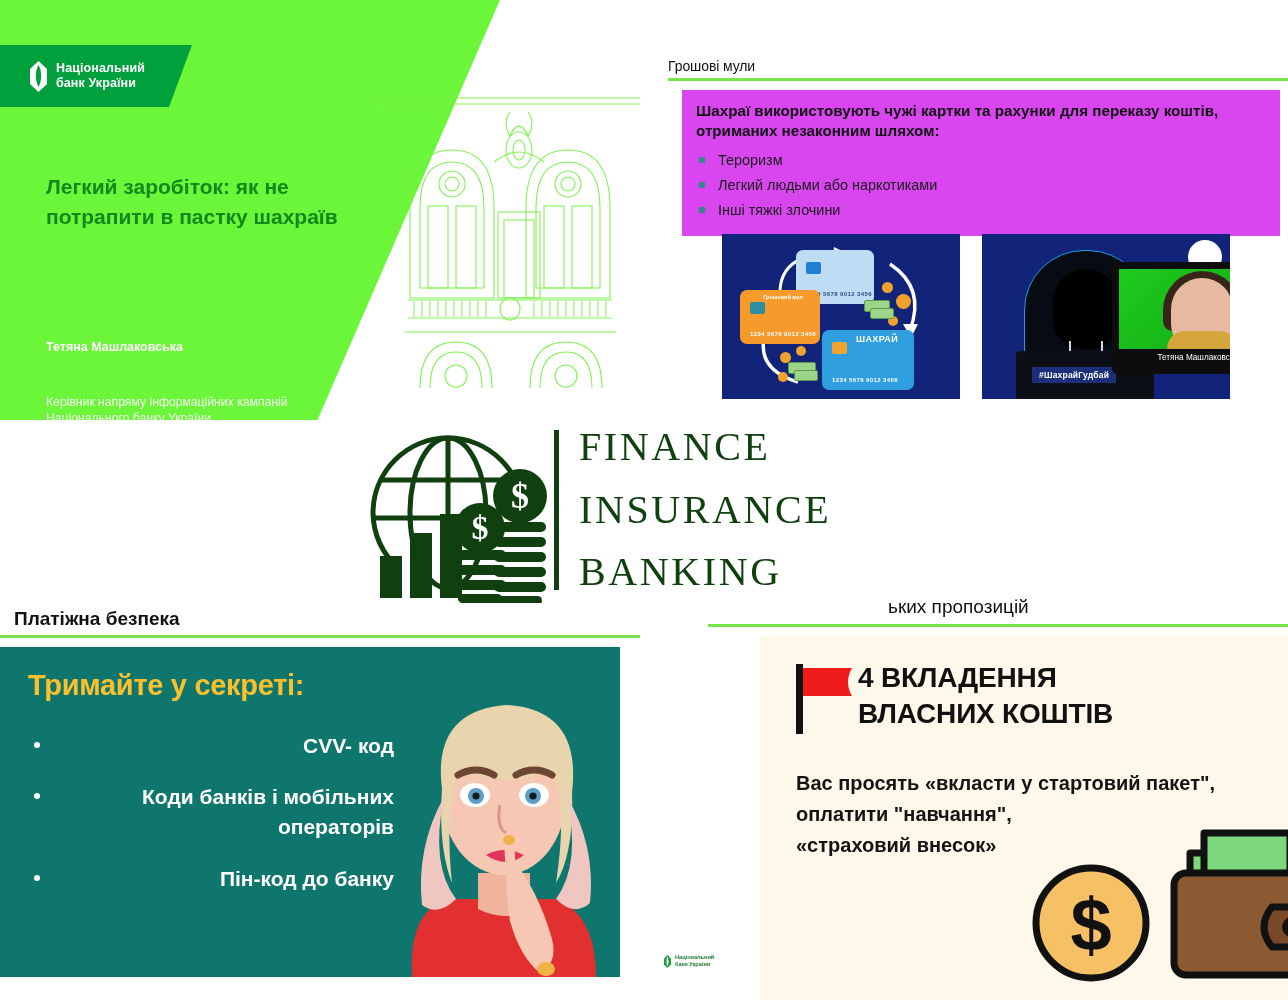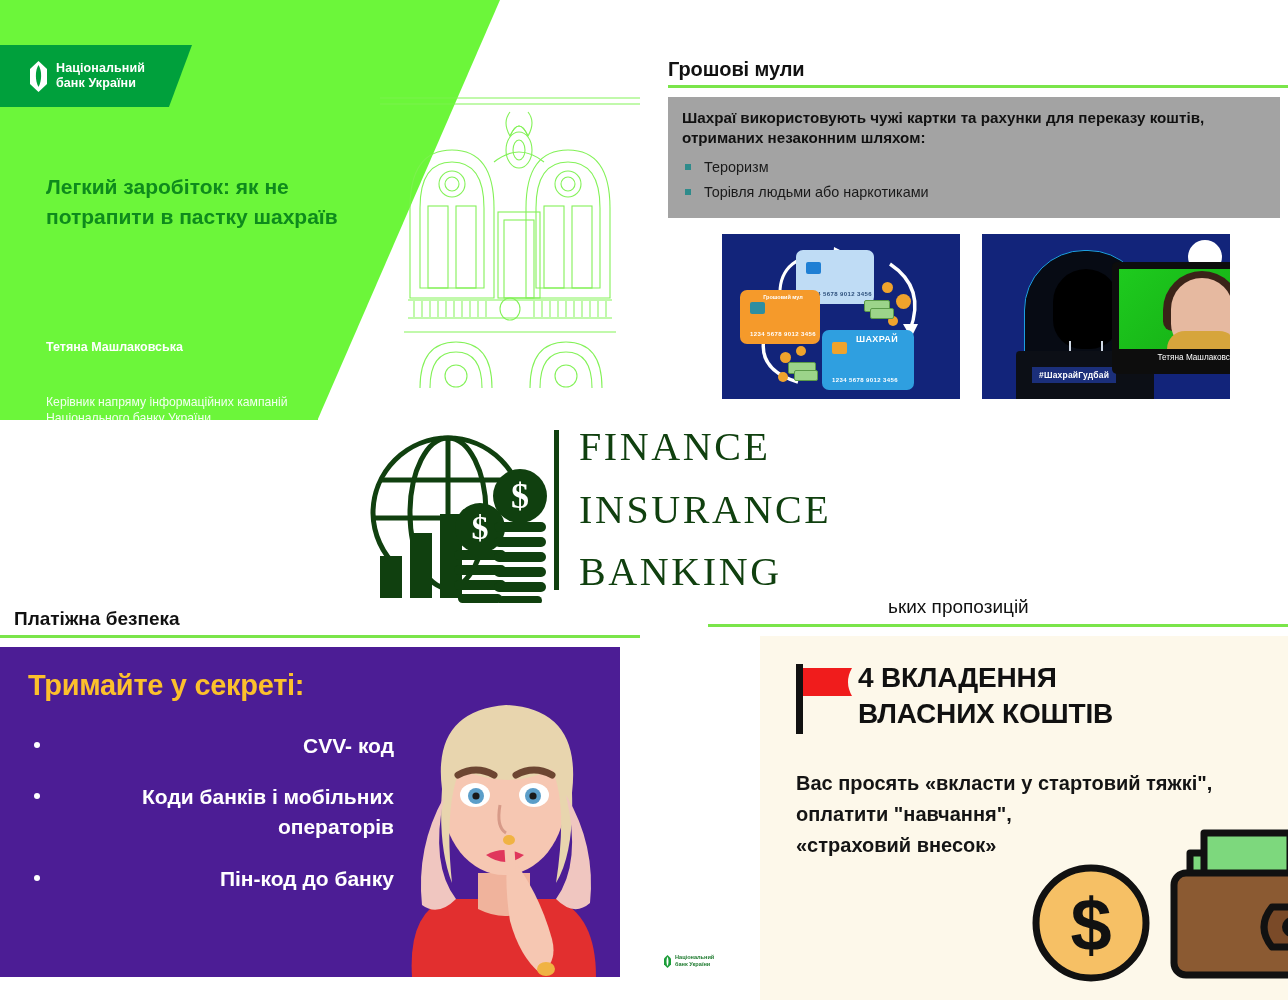--- a/index.html
+++ b/index.html
@@ -98,35 +98,35 @@
   }
 
   
   .slide-mules {
     position: absolute;
     left: 660px; top: 58px;
     width: 628px; height: 340px;
     background: #ffffff;
   }
   .sec-title {
-    font-size: 20px;
-    font-weight: 700;
+    font-size: 14px;
+    font-weight: 400;
     color: #111111;
     letter-spacing: -.1px;
     padding-left: 8px;
   }
   .sec-rule {
     height: 2.5px;
     background: #7ae54a;
     margin-top: 4px;
     margin-left: 8px;
   }
   .mules-box {
-    margin: 9px 8px 0 8px;
-    background: #a3a3a3;
+    margin: 9px 8px 0 22px;
+    background: #d946ef;
     padding: 11px 14px 13px 14px;
   }
   .mules-lead {
     font-size: 15.2px;
     font-weight: 700;
     color: #111;
     line-height: 1.38;
     margin-bottom: 6px;
   }
   .mules-list { list-style: none; margin: 0; padding: 0; }
@@ -350,21 +350,21 @@
   }
   .paysec-rule {
     height: 2.5px;
     background: #7ae54a;
     margin-top: 5px;
   }
   .paysec-img {
     position: relative;
     margin-top: 9px;
     width: 620px; height: 330px;
-    background: #4c1d95;
+    background: #0f766e;
     overflow: hidden;
   }
   .paysec-h {
     position: absolute;
     left: 28px; top: 22px;
     color: #fcc02c;
     font-size: 29px;
     font-weight: 700;
     letter-spacing: -.3px;
   }
@@ -557,21 +557,22 @@
   </div>
 
   <div class="slide-mules">
     <div class="sec-title">Грошові мули</div>
     <div class="sec-rule"></div>
 
     <div class="mules-box">
       <div class="mules-lead">Шахраї використовують чужі картки та рахунки для переказу коштів, отриманих незаконним шляхом:</div>
       <ul class="mules-list">
         <li><span class="sq"></span><span>Тероризм</span></li>
-        <li><span class="sq"></span><span>Торівля людьми або наркотиками</span></li>
+        <li><span class="sq"></span><span>Легкий людьми або наркотиками</span></li>
+        <li><span class="sq"></span><span>Інші тяжкі злочини</span></li>
       </ul>
     </div>
 
     <div class="mules-imgs">
 
       <div class="img-mule">
         <svg style="position:absolute;left:0;top:0" width="238" height="165" aria-hidden="true">
           <path d="M58 62 Q56 20 112 18" stroke="#fff" stroke-width="3" fill="none"></path>
           <polygon points="112,13 124,19 111,24" fill="#fff"></polygon>
           <path d="M168 30 Q204 54 188 96" stroke="#fff" stroke-width="3.4" fill="none"></path>
@@ -717,21 +718,21 @@
     <div class="invest-card">
       <svg class="flag" viewBox="0 0 58 70" aria-hidden="true">
         <rect x="0" y="0" width="7" height="70" fill="#111111"></rect>
         <path d="M7 4 L56 4 Q48 18 56 32 L7 32 Z" fill="#f01c1c"></path>
       </svg>
       <div class="invest-h">
         <div>4 ВКЛАДЕННЯ</div>
         <div>ВЛАСНИХ КОШТІВ</div>
       </div>
       <div class="invest-p">
-        <div>Вас просять «вкласти у стартовий тяжкі",</div>
+        <div>Вас просять «вкласти у стартовий пакет",</div>
         <div>оплатити "навчання",</div>
         <div>«страховий внесок»</div>
       </div>
       <svg class="coin-big" viewBox="0 0 118 118" aria-hidden="true">
         <circle cx="59" cy="59" r="55" fill="#f6c065" stroke="#111" stroke-width="7"></circle>
         <text x="59" y="86" font-family="Liberation Sans, sans-serif" font-size="74" font-weight="700" fill="#111" text-anchor="middle">$</text>
       </svg>
       <svg class="wallet" viewBox="0 0 170 175" aria-hidden="true">
         <path d="M30 42 L116 42 L116 110 L30 110 Z" fill="#7dd87d" stroke="#111" stroke-width="7" stroke-linejoin="round"></path>
         <path d="M44 22 L130 22 L130 104 L44 104 Z" fill="#7dd87d" stroke="#111" stroke-width="7" stroke-linejoin="round"></path>

